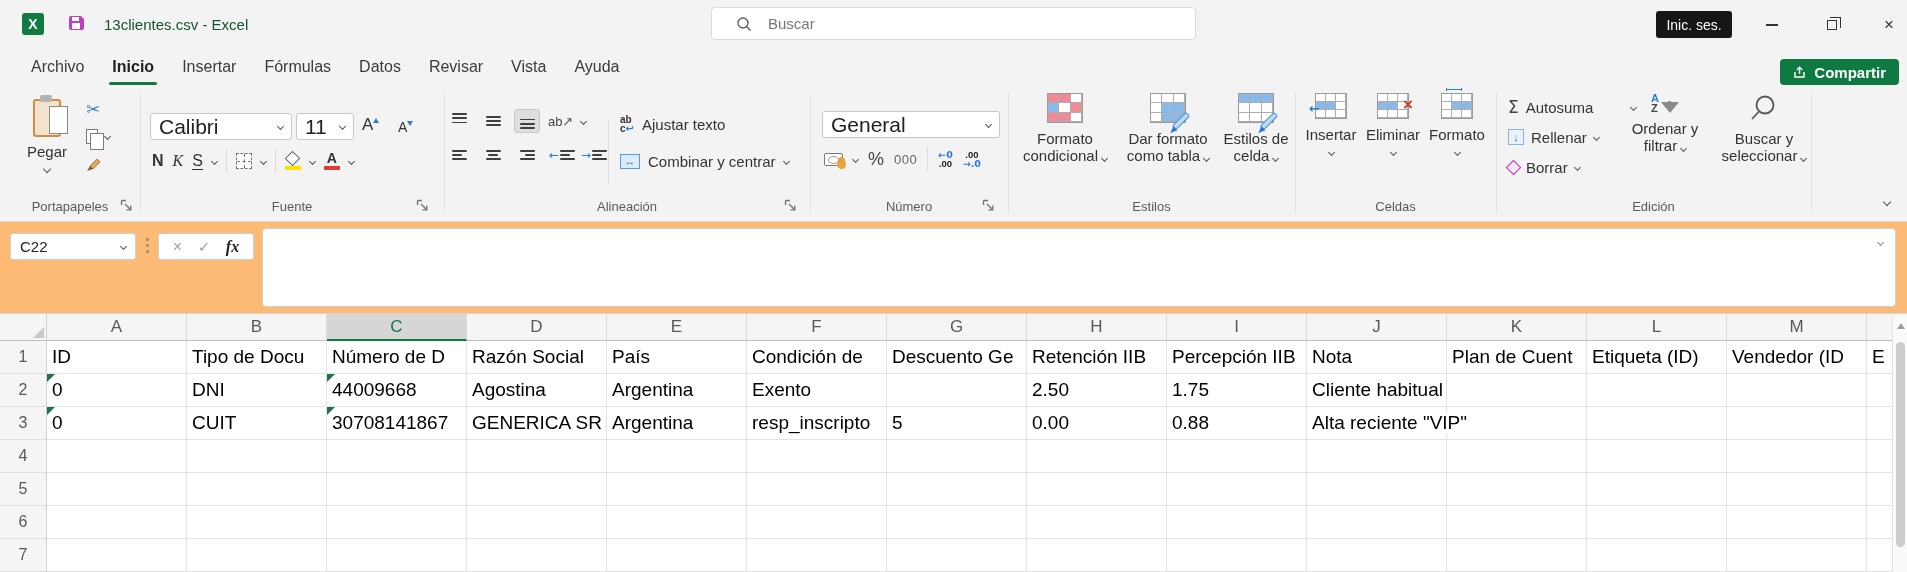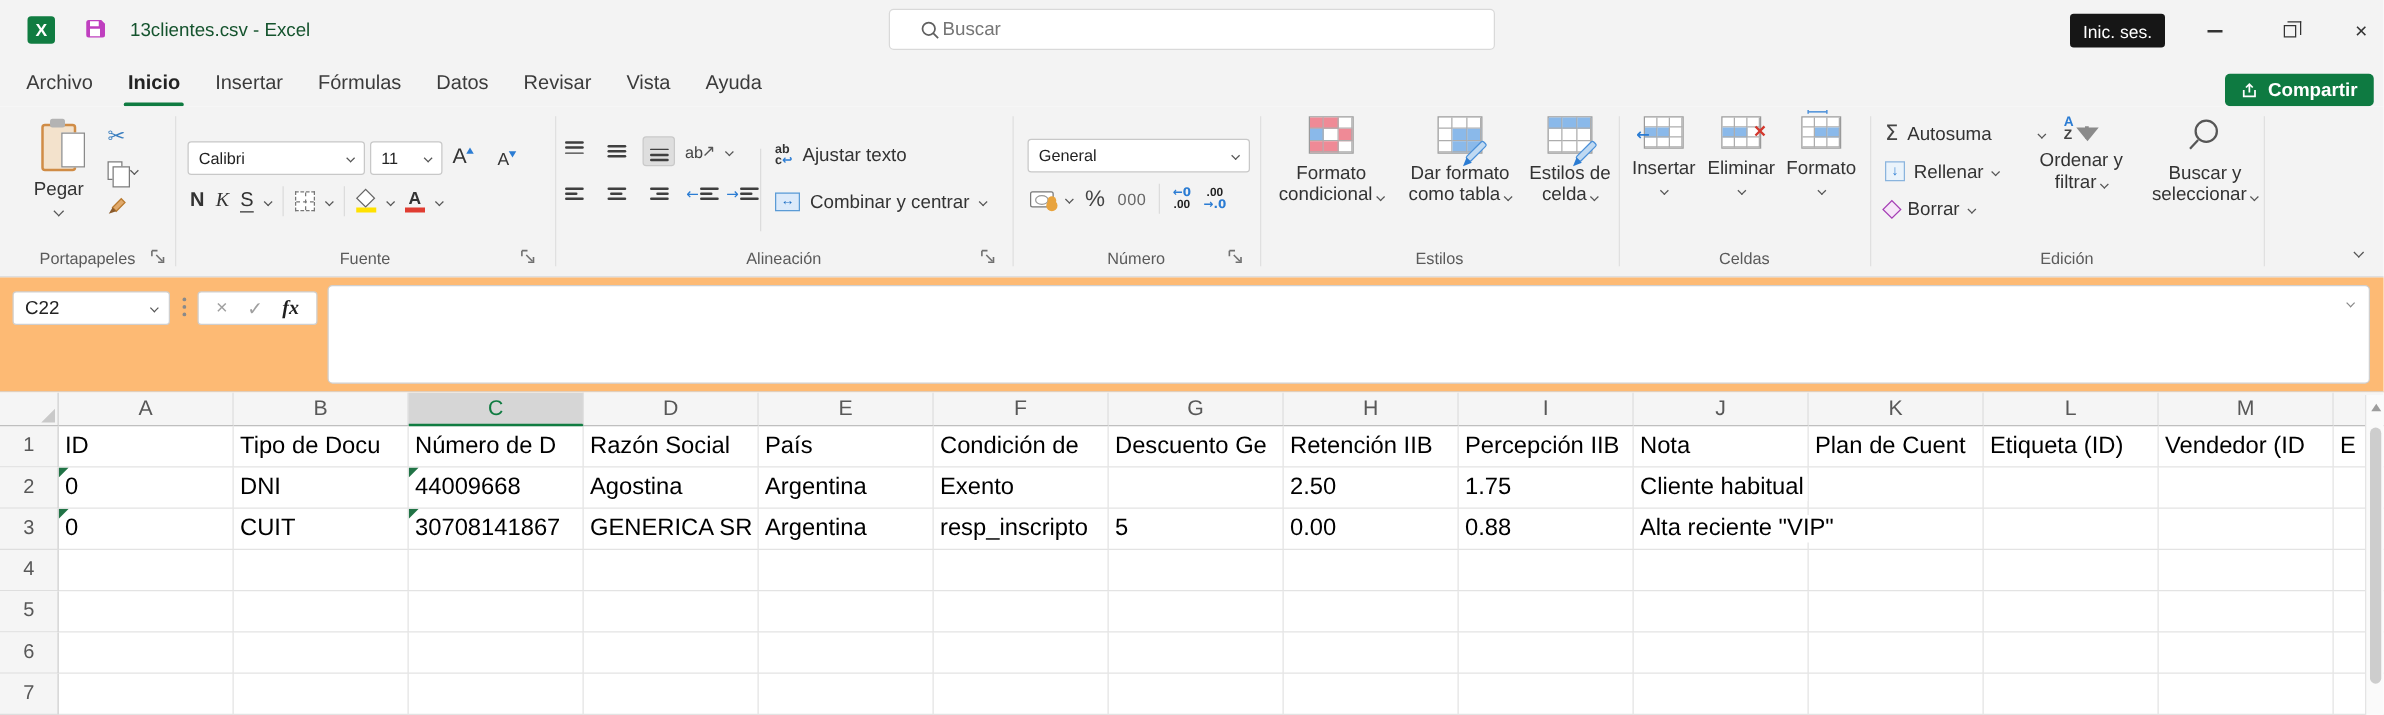--- a/index.html
+++ b/index.html
@@ -4,31 +4,31 @@
 <style>
   html,body{margin:0;padding:0}
   *{box-sizing:border-box;font-family:"Liberation Sans",sans-serif}
   body{width:1907px;height:572px;overflow:hidden;background:#fff;position:relative;-webkit-font-smoothing:antialiased}
 
   
   .titlebar{position:absolute;top:0;left:0;right:0;height:48px;background:#f3f3f3}
   .appicon{position:absolute;left:22px;top:13px;width:22px;height:22px;background:#107c41;border-radius:3px;color:#fff;font-weight:700;font-size:14px;display:flex;align-items:center;justify-content:center}
   .saveicon{position:absolute;left:66px;top:13px}
   .wtitle{position:absolute;left:104px;top:0;height:48px;display:flex;align-items:center;font-size:15px;color:#14532d}
-  .searchbox{position:absolute;left:711px;top:7px;width:485px;height:33px;background:#fff;border:1px solid #d9d9d9;border-radius:4px;display:flex;align-items:center;padding-left:24px;}
+  .searchbox{position:absolute;left:711px;top:7px;width:485px;height:33px;background:#fff;border:1px solid #d9d9d9;border-radius:4px;display:flex;align-items:center;padding-left:24px;gap:14px}
   .searchbox input{border:none;outline:none;font-size:15px;color:#444;background:transparent;width:380px}
   .signin{position:absolute;left:1656px;top:11px;width:76px;height:27px;background:#161616;color:#fff;font-size:14px;border-radius:3px;display:flex;align-items:center;justify-content:center}
   .winbtn{position:absolute;top:12px;width:30px;height:26px;display:flex;align-items:center;justify-content:center;color:#333}
   .minbar{width:12px;height:1.5px;background:#333}
   .restore{width:10px;height:10px;border:1.2px solid #333;position:relative;background:#f3f3f3}
   .restore::before{content:'';position:absolute;left:2px;top:-4px;width:10px;height:10px;border:1.2px solid #333;border-left:none;border-bottom:none}
   .closex{font-size:17px;color:#333;font-weight:300}
 
   
-  .menubar{position:absolute;top:48px;left:0;right:0;height:37px;background:#f3f3f3;display:flex;align-items:center;padding-left:7px}
+  .menubar{position:absolute;top:48px;left:0;right:0;height:37px;background:#f3f3f3;display:flex;align-items:center;padding-left:17px}
   .tab{padding:0 14px;font-size:16px;color:#3b3b3b;position:relative;height:100%;display:flex;align-items:center}
   .tab.active{font-weight:700;color:#232323}
   .tab.active::after{content:'';position:absolute;left:11px;right:11px;bottom:0;height:3px;background:#0f7b41;border-radius:2px}
   .sharebtn{position:absolute;right:8px;top:11px;height:26px;background:#0e7a41;border-radius:4px;color:#fff;display:flex;align-items:center;gap:7px;padding:0 13px;font-size:15px;font-weight:700}
 
   
   .ribbon{position:absolute;top:85px;left:0;right:0;height:137px;background:#f3f3f3;border-bottom:1px solid #d8d8d8}
   .gsep{position:absolute;top:8px;height:120px;width:1px;background:#e0e0e0}
   .grplabel{position:absolute;top:112px;height:20px;line-height:20px;text-align:center;font-size:13px;color:#5a5a5a}
   .launch{position:absolute;top:114px}
@@ -44,21 +44,21 @@
   .clippage{position:absolute;right:-9px;top:5px;width:19px;height:28px;background:#fff;border:1.5px solid #8a8a8a}
   .paste-btn .rlabel{margin-top:6px}
   .paste-btn .chev{margin-top:6px}
   .clipmini{position:absolute;left:86px;top:14px;display:flex;flex-direction:column;gap:9px}
   .clipmini .mrow{display:flex;align-items:center;gap:7px;height:19px}
   .scissors{font-size:17px;color:#3a7ebf;font-family:"DejaVu Sans",sans-serif}
   .copyic{position:relative;width:12px;height:15px;border:1.4px solid #7b7b7b;background:#fff}
   .copyic::before{content:'';position:absolute;left:3px;top:3px;width:12px;height:15px;border:1.4px solid #7b7b7b;background:#fff}
 
   
-  .combo{position:absolute;background:#fff;border:1px solid #c8c8c8;border-radius:3px;display:flex;align-items:center;justify-content:space-between;padding:0 8px;font-size:13px;color:#222}
+  .combo{position:absolute;background:#fff;border:1px solid #c8c8c8;border-radius:3px;display:flex;align-items:center;justify-content:space-between;padding:0 8px;font-size:21px;color:#222}
   .fontrow2{position:absolute;left:152px;top:62px;height:28px;display:flex;align-items:center;gap:9px}
   .bld{font-weight:800;font-size:16px;color:#333}
   .itl{font-style:italic;font-size:16px;color:#333;font-family:"Liberation Serif",serif}
   .und{font-size:16px;color:#333;border-bottom:1.6px solid #333;line-height:17px}
   .grow-a{position:absolute;left:362px;top:30px;font-size:17px;color:#333}
   .shrink-a{position:absolute;left:398px;top:34px;font-size:14px;color:#333}
   .caret-b{display:inline-block;width:0;height:0;border-left:3.5px solid transparent;border-right:3.5px solid transparent;vertical-align:super}
   .cup{border-bottom:5px solid #2b7cd3}
   .cdn{border-top:5px solid #2b7cd3}
   .bord{width:16px;height:16px;border:1px dashed #777;position:relative;background:#fff}

